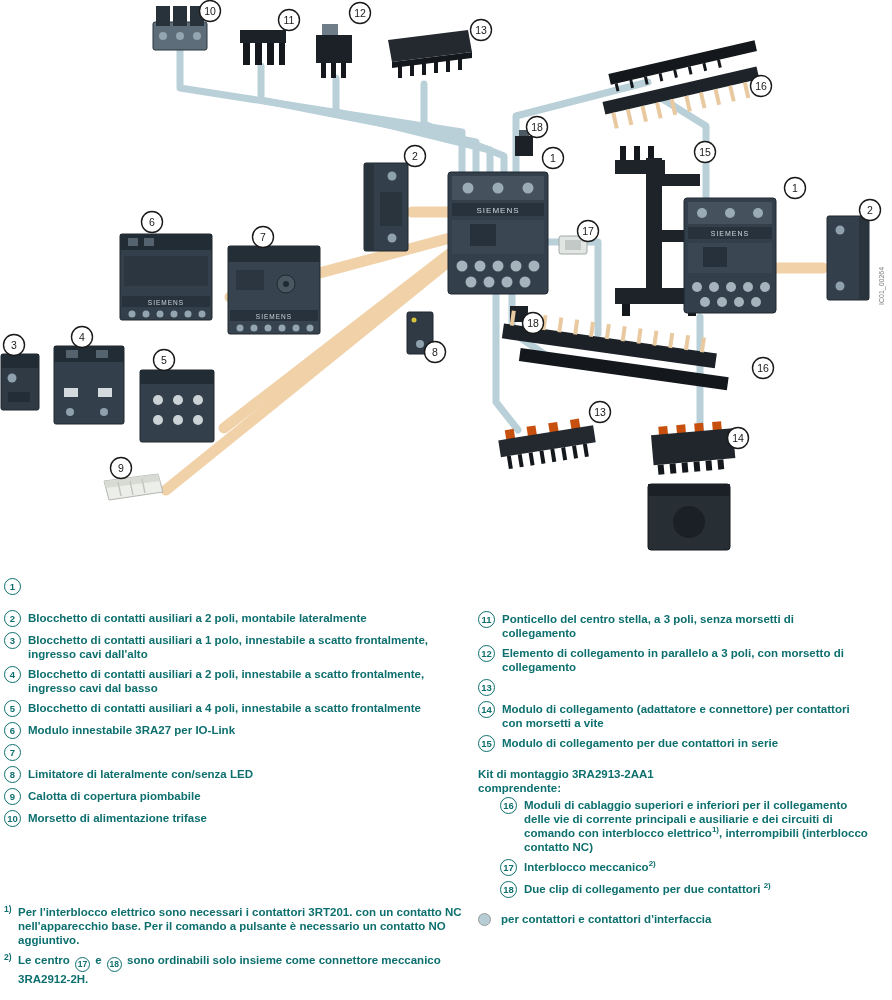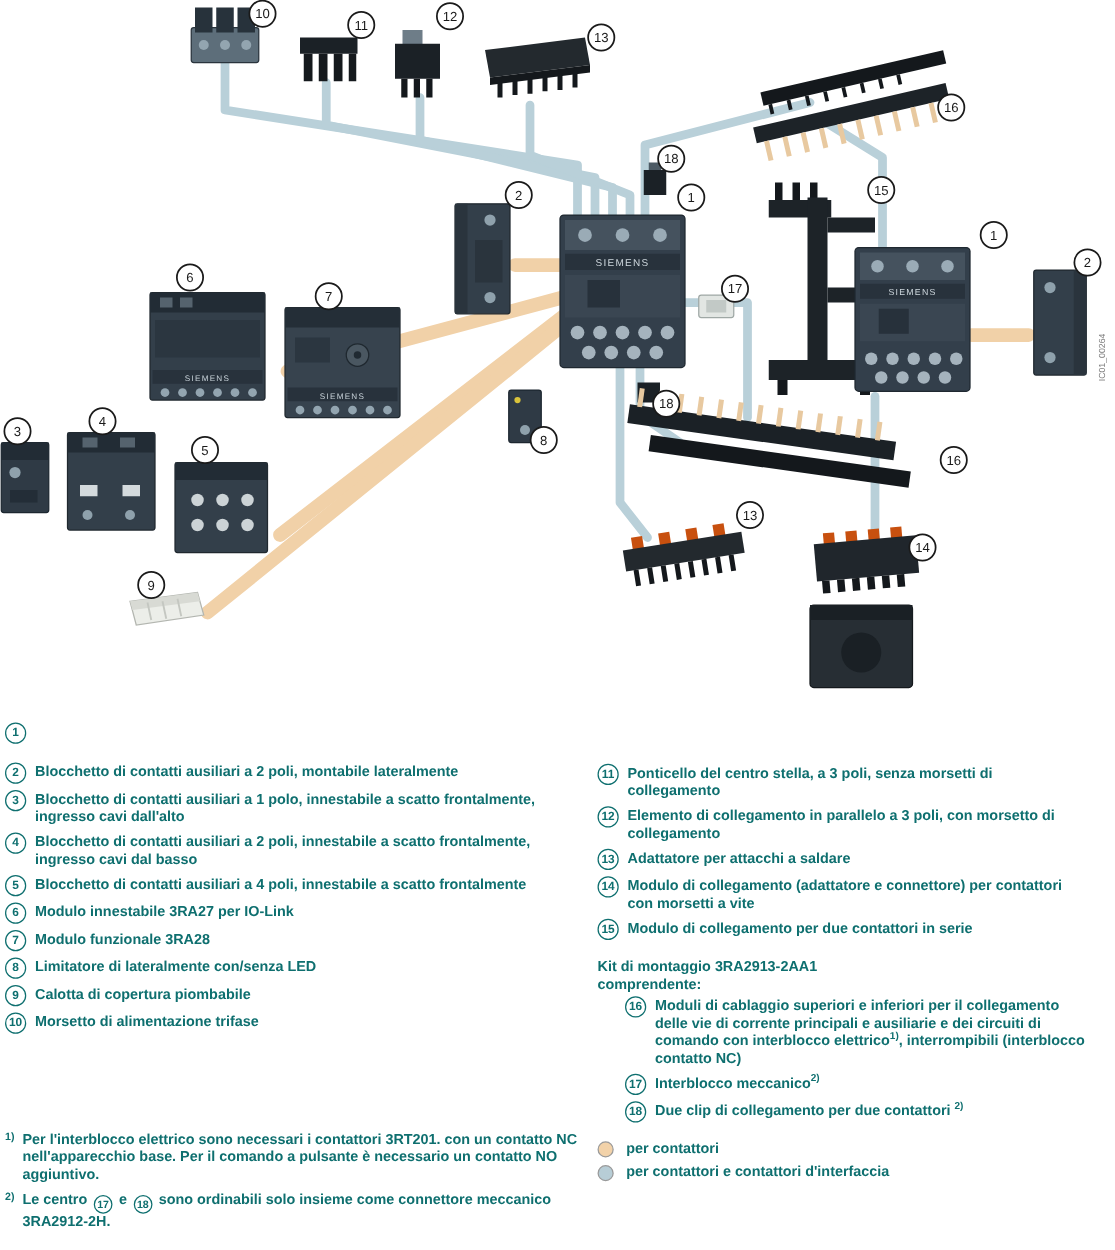--- a/index.html
+++ b/index.html
@@ -443,21 +443,20 @@
     <div class="leg-item">
       <span class="leg-circle">5</span>
       <span class="leg-text">Blocchetto di contatti ausiliari a 4 poli, innestabile a scatto frontalmente</span>
     </div>
     <div class="leg-item">
       <span class="leg-circle">6</span>
       <span class="leg-text">Modulo innestabile 3RA27 per IO-Link</span>
     </div>
     <div class="leg-item">
       <span class="leg-circle">7</span>
-      <span class="leg-text">Modulo funzionale 3RA28</span>
     </div>
     <div class="leg-item">
       <span class="leg-circle">8</span>
       <span class="leg-text">Limitatore di lateralmente con/senza LED</span>
     </div>
     <div class="leg-item">
       <span class="leg-circle">9</span>
       <span class="leg-text">Calotta di copertura piombabile</span>
     </div>
     <div class="leg-item">
@@ -470,21 +469,20 @@
     <div class="leg-item">
       <span class="leg-circle">11</span>
       <span class="leg-text">Ponticello del centro stella, a 3 poli, senza morsetti di collegamento</span>
     </div>
     <div class="leg-item">
       <span class="leg-circle">12</span>
       <span class="leg-text">Elemento di collegamento in parallelo a 3 poli, con morsetto di collegamento</span>
     </div>
     <div class="leg-item">
       <span class="leg-circle">13</span>
-      <span class="leg-text">Adattatore per attacchi a saldare</span>
     </div>
     <div class="leg-item">
       <span class="leg-circle">14</span>
       <span class="leg-text">Modulo di collegamento (adattatore e connettore) per contattori con morsetti a vite</span>
     </div>
     <div class="leg-item">
       <span class="leg-circle">15</span>
       <span class="leg-text">Modulo di collegamento per due contattori in serie</span>
     </div>
 
@@ -501,24 +499,20 @@
         <span class="leg-text"><span>Interblocco meccanico</span><sup>2)</sup><span></span></span>
       </div>
       <div class="leg-item">
         <span class="leg-circle">18</span>
         <span class="leg-text"><span>Due clip di collegamento per due contattori </span><sup>2)</sup><span></span></span>
       </div>
     </div>
 
     <div class="color-key">
       <div class="color-row">
-        <span class="color-dot" style="background: rgb(242, 210, 169);"></span>
-        <span>per contattori</span>
-      </div>
-      <div class="color-row">
         <span class="color-dot" style="background: rgb(183, 205, 214);"></span>
         <span>per contattori e contattori d'interfaccia</span>
       </div>
     </div>
   </div>
 
   <div class="footnotes">
     <div class="footnote">
       <span class="fn-marker">1)</span>
       <span>Per l'interblocco elettrico sono necessari i contattori 3RT201. con un contatto NC nell'apparecchio base. Per il comando a pulsante è necessario un contatto NO aggiuntivo.</span>

